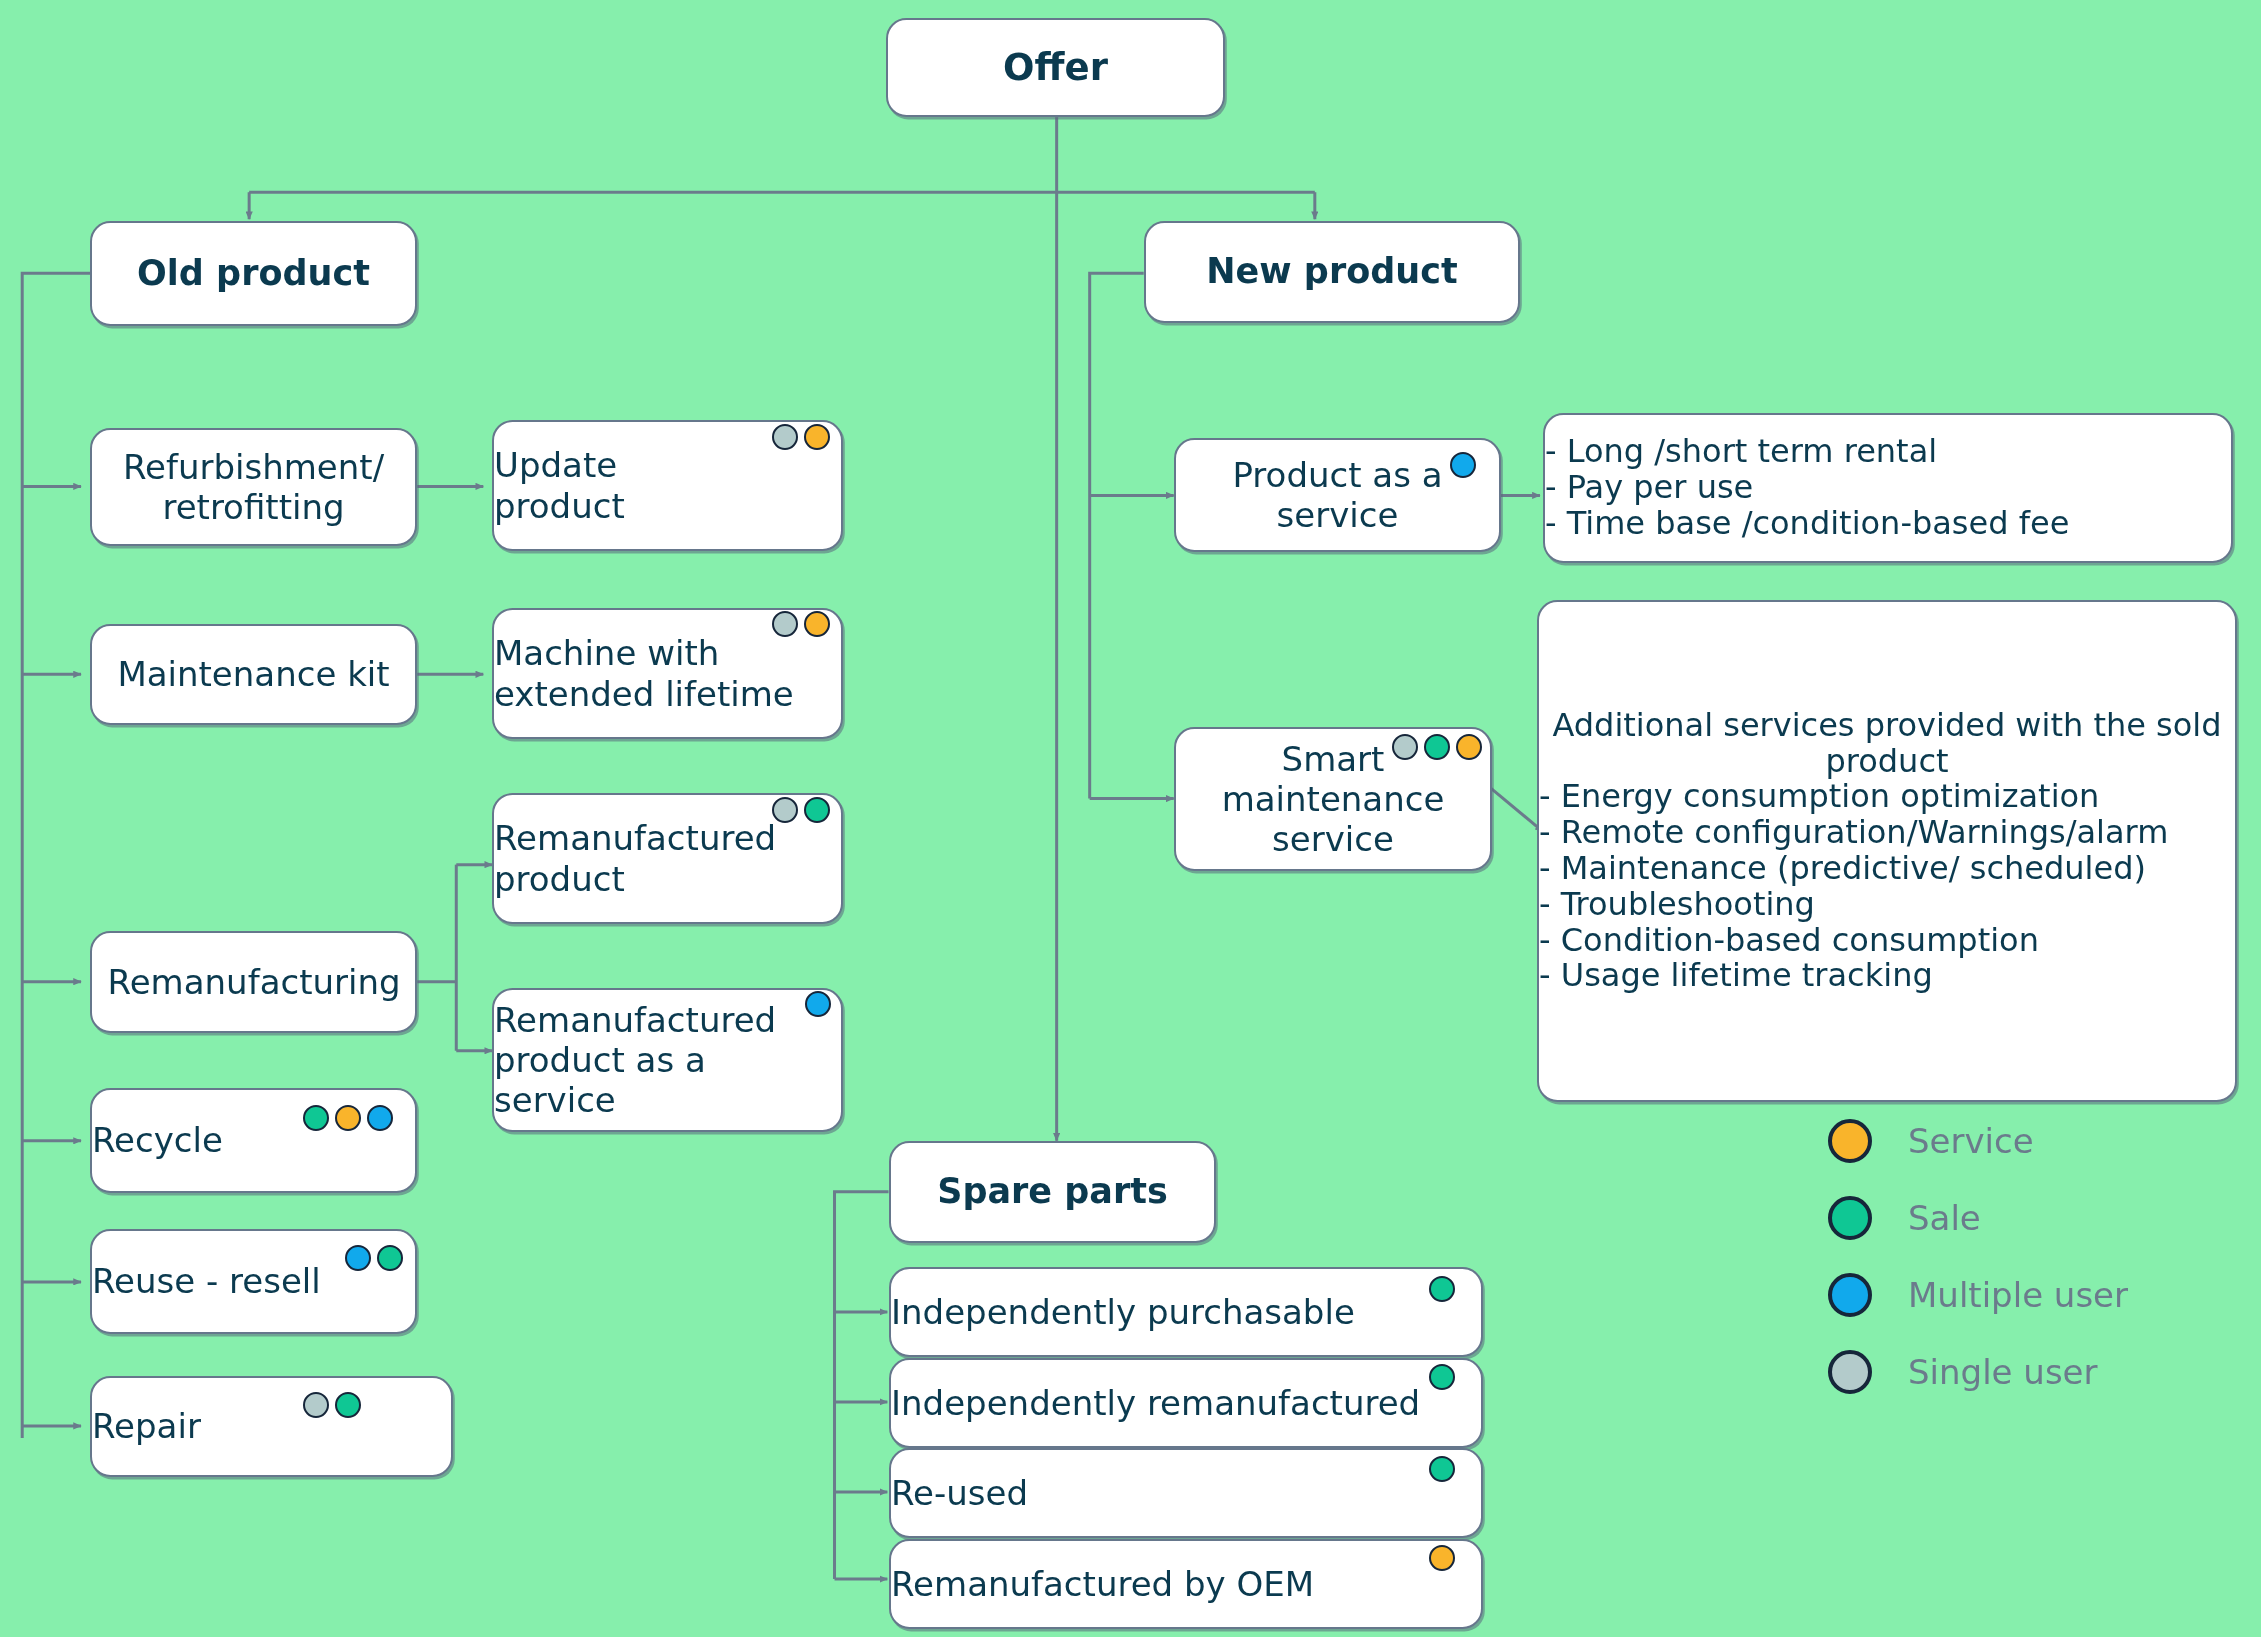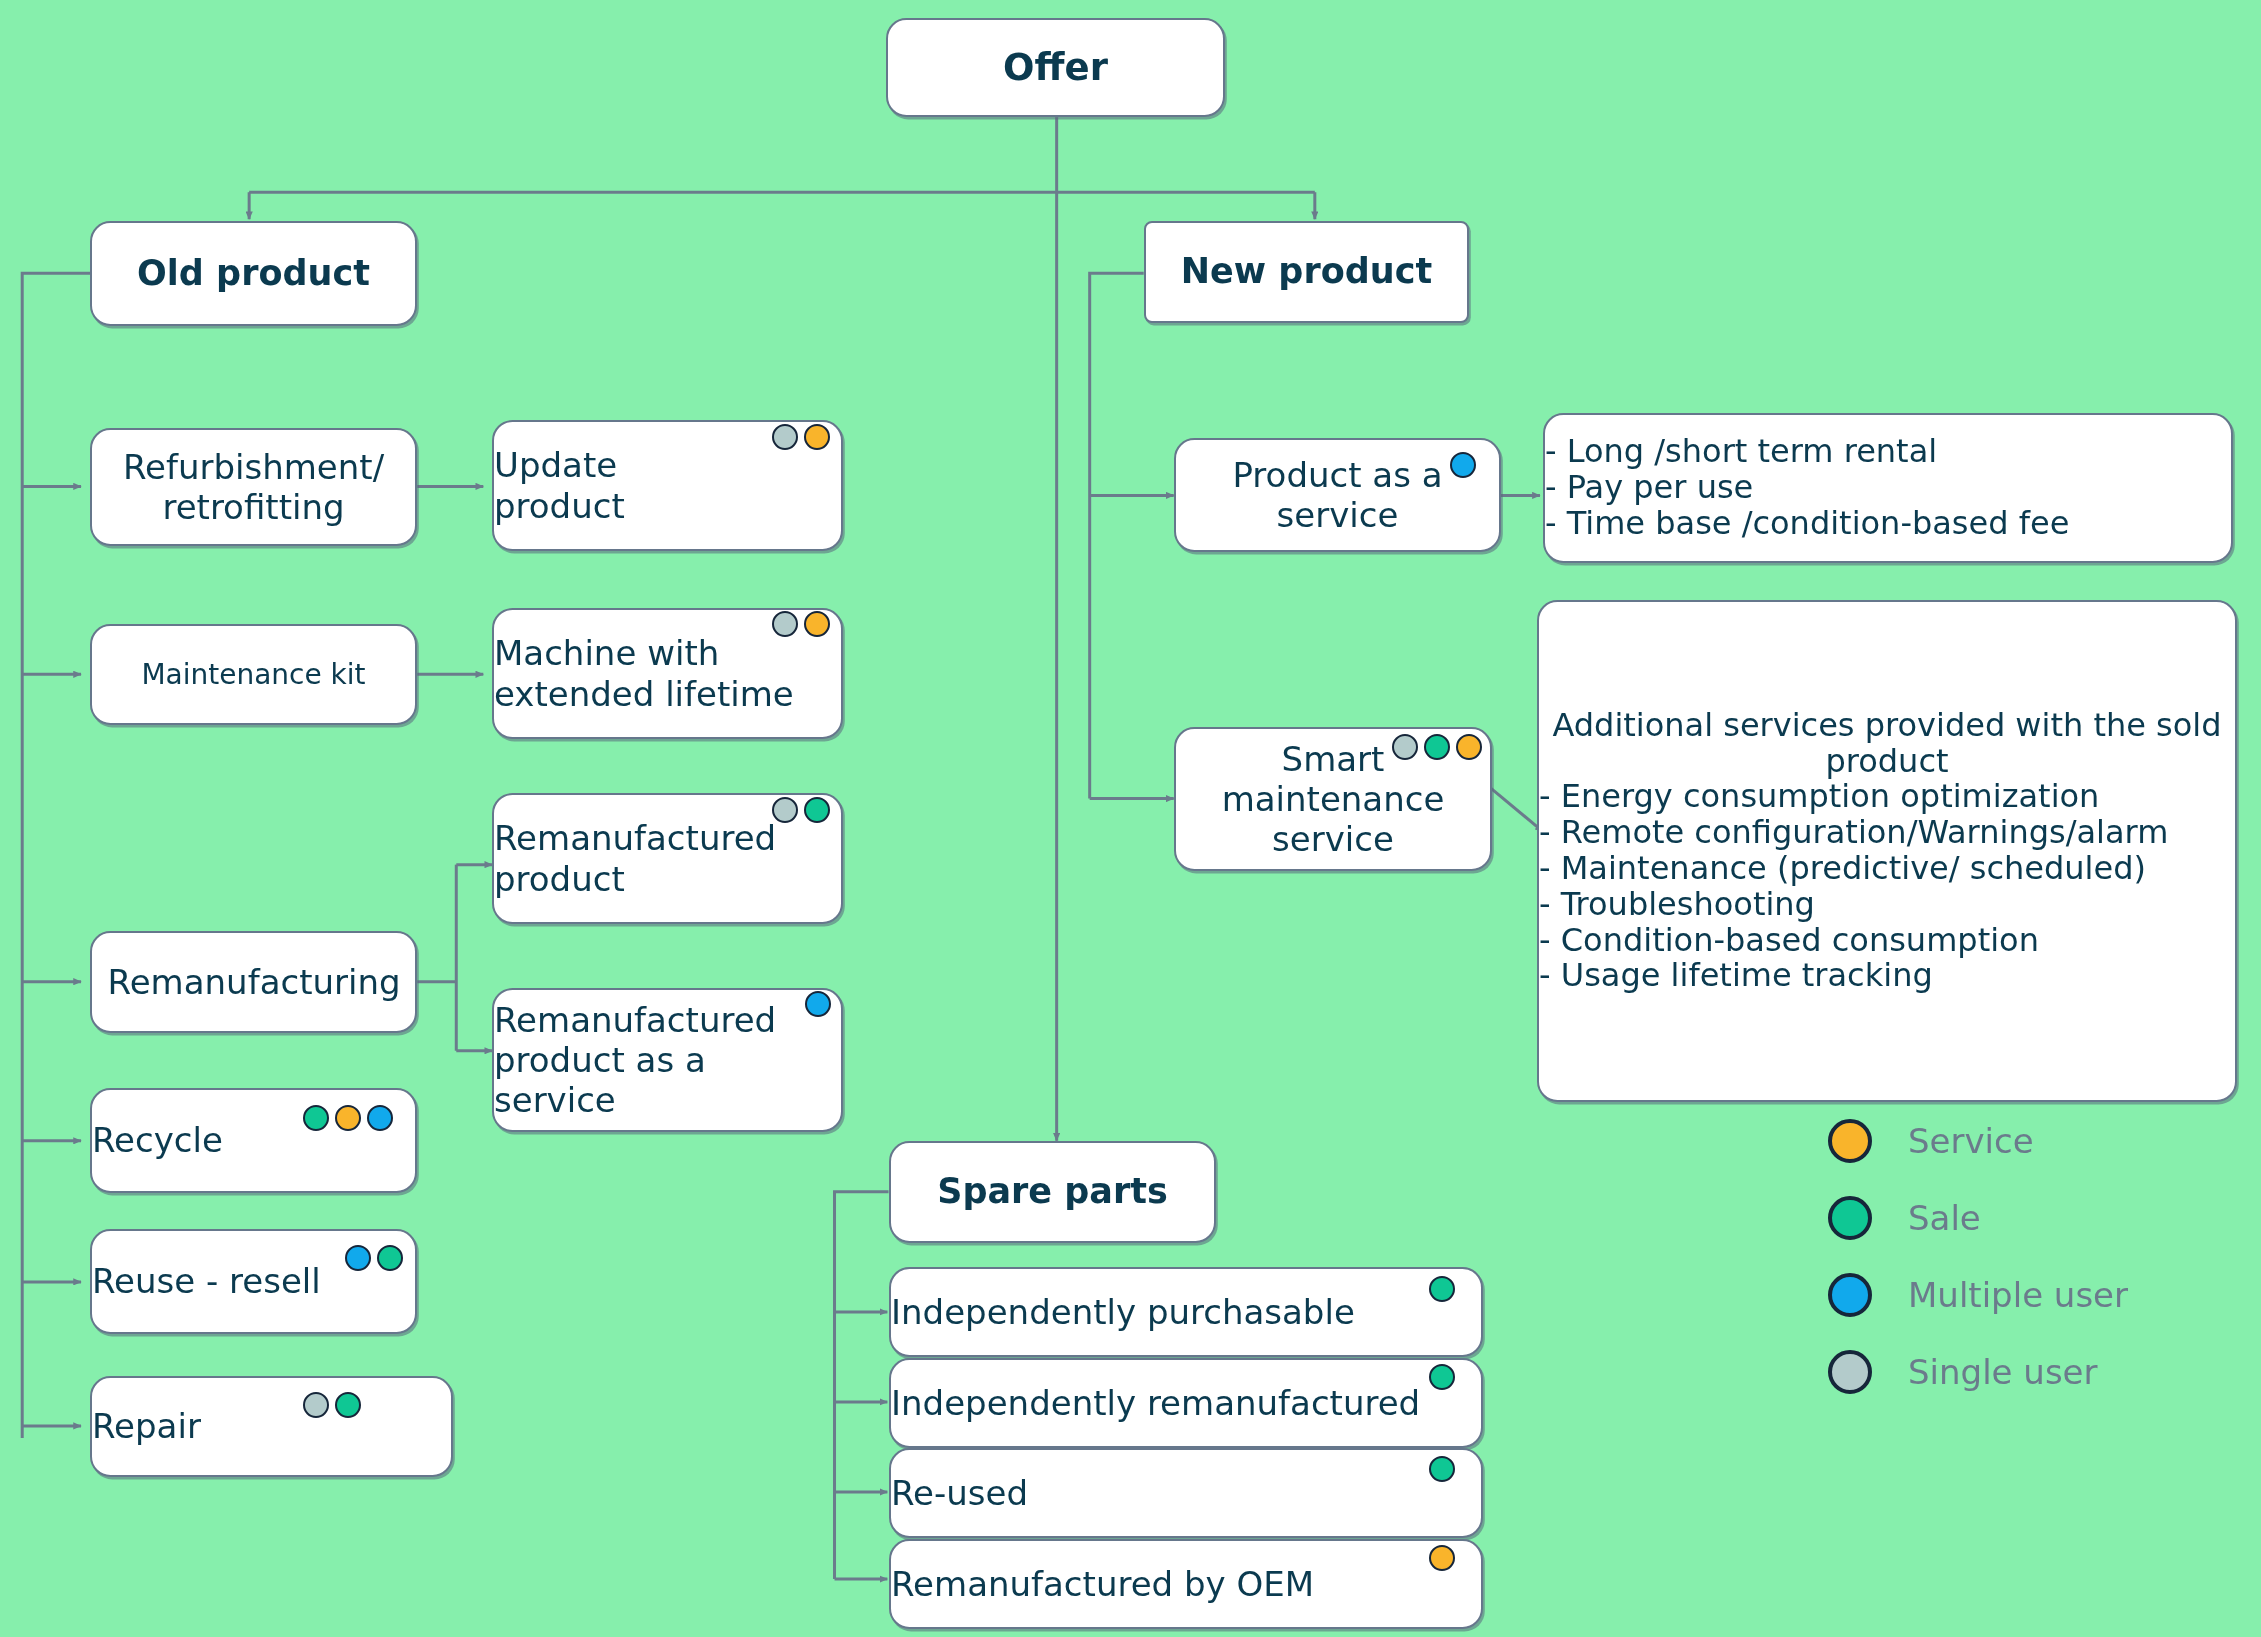--- a/index.html
+++ b/index.html
@@ -107,34 +107,34 @@
   </svg>
 
   <div class="node center bold pad-c" style="left:886px;top:18px;width:339px;height:99px;font-size:37px;">
     <span class="txt">Offer</span>
   </div>
 
   <div class="node center bold pad-c" style="left:90px;top:221px;width:327px;height:105px;font-size:35px;">
     <span class="txt">Old product</span>
   </div>
 
-  <div class="node center bold pad-c" style="left:1144px;top:221px;width:325px;height:102px;font-size:35px;border-radius:8px;">
+  <div class="node center bold pad-c" style="left:1144px;top:221px;width:376px;height:102px;font-size:35px;">
     <span class="txt">New product</span>
   </div>
 
   <div class="node center bold pad-c" style="left:889px;top:1141px;width:327px;height:102px;font-size:35px;">
     <span class="txt">Spare parts</span>
   </div>
 
   <div class="node center pad-c" style="left:90px;top:428px;width:327px;height:118px;font-size:34px;">
     <span class="txt">Refurbishment/
 retrofitting</span>
   </div>
 
-  <div class="node center pad-c" style="left:90px;top:624px;width:327px;height:101px;font-size:28px;">
+  <div class="node center pad-c" style="left:90px;top:624px;width:327px;height:101px;font-size:34px;">
     <span class="txt">Maintenance kit</span>
   </div>
 
   <div class="node center pad-c" style="left:90px;top:931px;width:327px;height:102px;font-size:34px;">
     <span class="txt">Remanufacturing</span>
   </div>
 
   <div class="node left pad-l" style="left:90px;top:1088px;width:327px;height:105px;font-size:34px;">
     <span class="txt">Recycle</span>
   </div>

